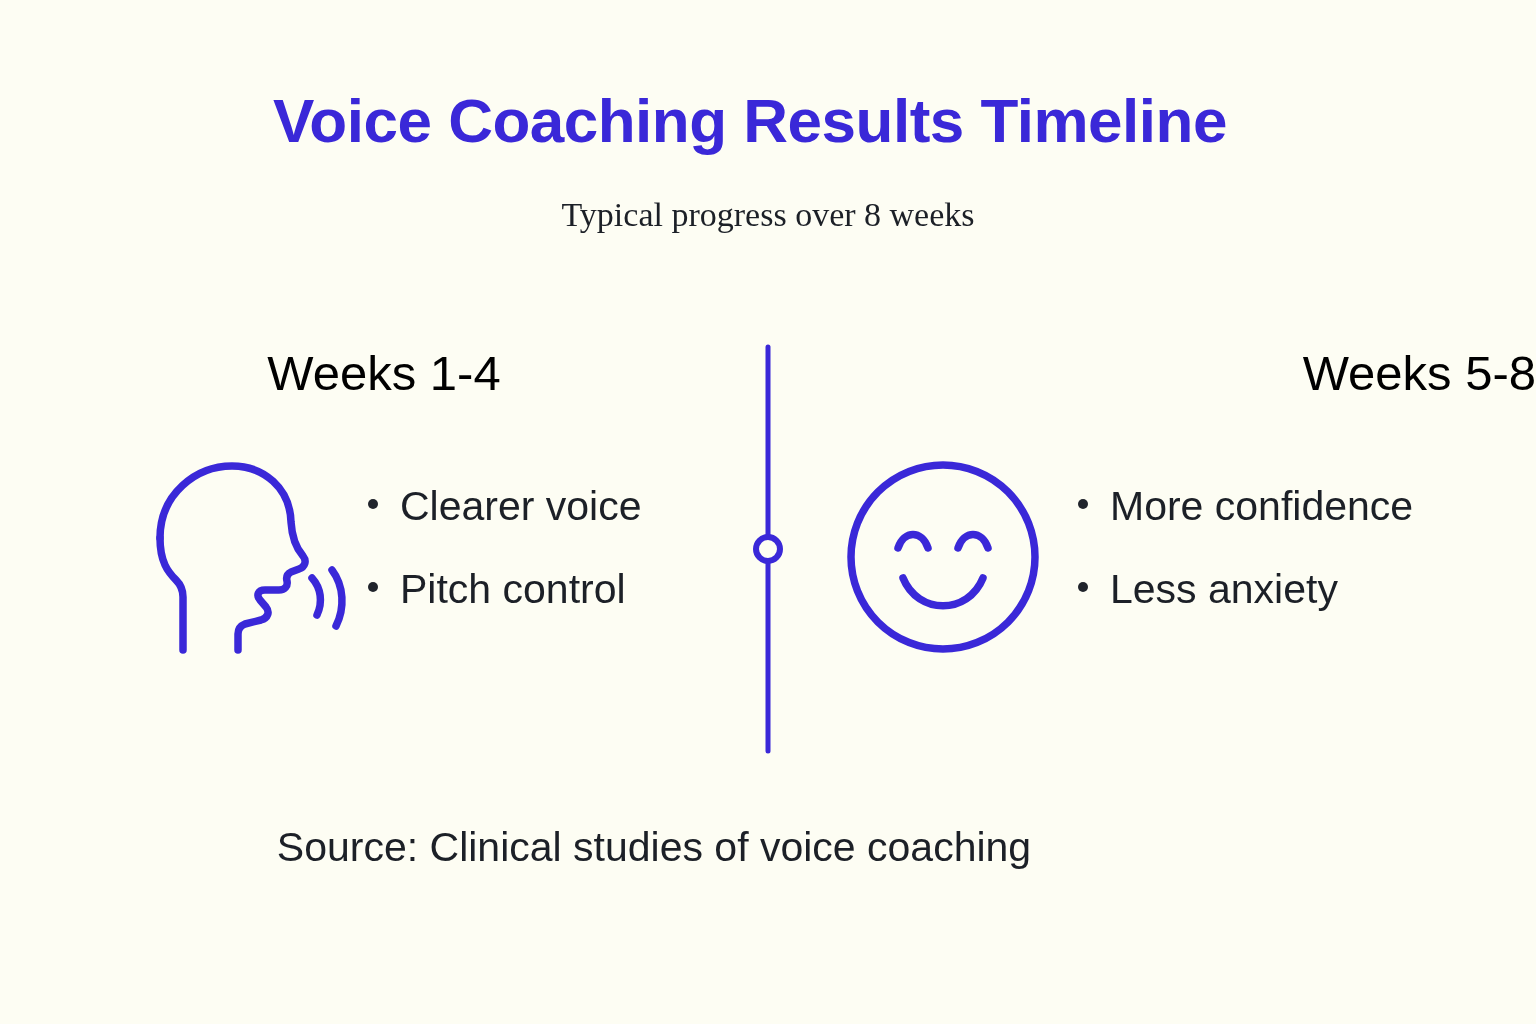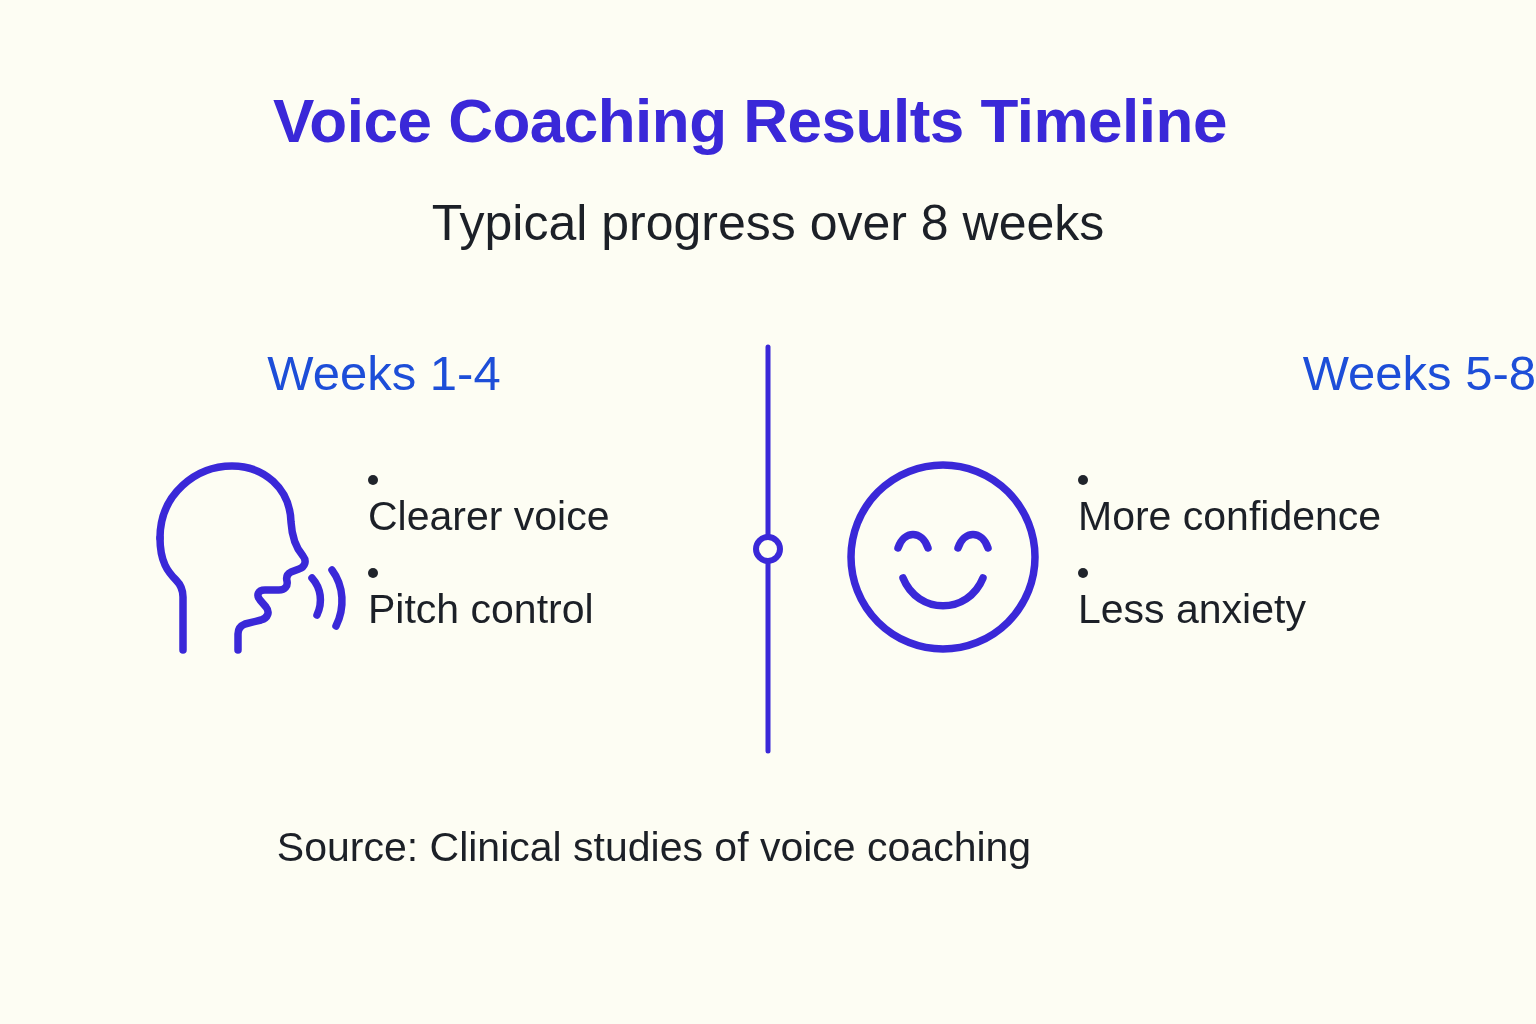--- a/index.html
+++ b/index.html
@@ -34,34 +34,35 @@
     color: #3a28d8;
     line-height: 1.05;
     white-space: nowrap;
   }
   .subtitle {
     position: absolute;
     top: 196px;
     left: 0;
     width: 1536px;
     text-align: center;
-    font-size: 50px;
+    font-size: 34px;
     font-weight: 500;
     color: #1c2027;
     line-height: 1.1;
     white-space: nowrap;
+    font-family: Liberation Serif, serif;
   }
 
   
   .col-heading {
     position: absolute;
     top: 345px;
     font-size: 49px;
     font-weight: 500;
-    color: #1d4ed8;
+    color: #000000;
     white-space: nowrap;
   }
   .col-heading.left  { left: 0;    width: 768px; text-align: center; }
   .col-heading.right { left: 768px; width: 768px; text-align: right; }
 
   .icon-box {
     position: absolute;
     top: 460px;
   }
   .icon-box.left  { left: 152px; width: 195px; height: 195px; }
@@ -79,21 +80,20 @@
   .bullets.right { left: 1078px; }
 
   .bullets li {
     font-size: 41px;
     color: #1c2027;
     line-height: 1;
     margin: 0 0 42px 0;
     white-space: nowrap;
     display: flex;
     align-items: baseline;
-    flex-direction: column;
   }
   .bullets li:last-child { margin-bottom: 8px; }
   .bullet-dot {
     display: inline-block;
     width: 10px;
     height: 10px;
     border-radius: 50%;
     background: #20242b;
     margin-right: 22px;
     position: relative;

